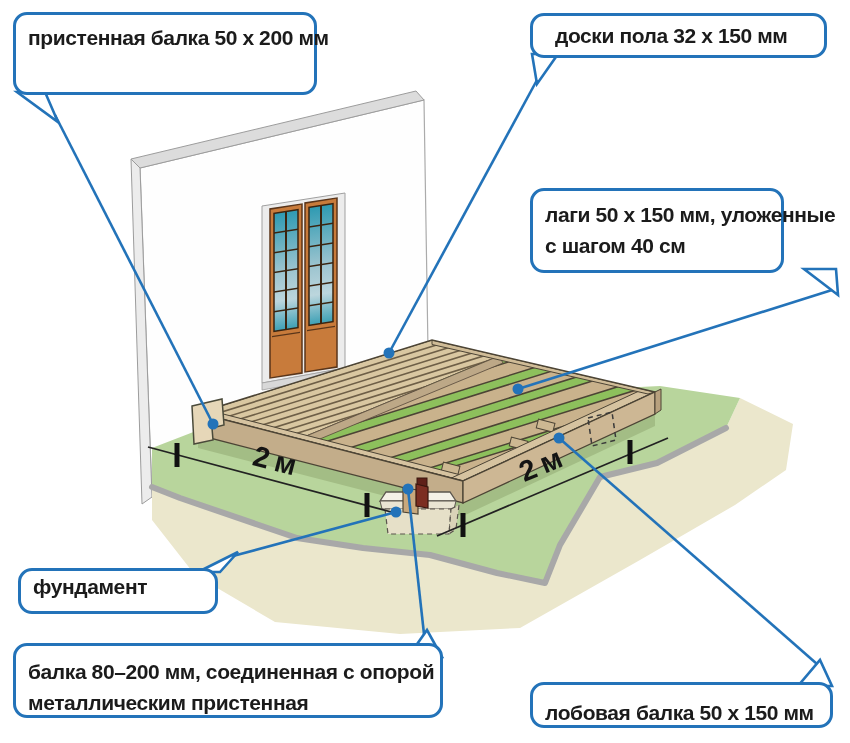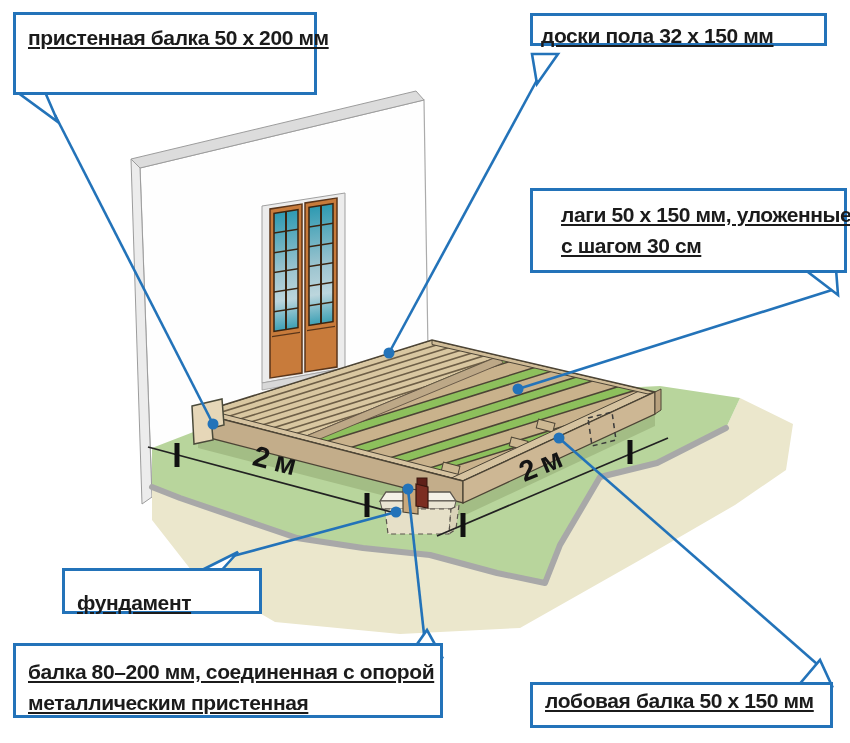--- a/index.html
+++ b/index.html
@@ -1,22 +1,22 @@
 <!DOCTYPE html>
 <html><head>
 <meta charset="utf-8">
 <style>
   html,body{margin:0;padding:0;background:#fff;}
   .stage{position:relative;width:850px;height:743px;background:#ffffff;overflow:hidden;
          font-family:"Liberation Sans", sans-serif;}
   .stage svg{position:absolute;left:0;top:0;font-family:"Liberation Sans", sans-serif;}
   .callout{position:absolute;box-sizing:border-box;background:#ffffff;
-           border:3px solid #2373b9;border-radius:0;color:#1b1b1b;
+           border:3px solid #2373b9;border-radius:14px;color:#1b1b1b;
            font-weight:bold;font-size:21px;line-height:31px;letter-spacing:-0.4px;
-           white-space:nowrap;text-decoration:underline;}
+           white-space:nowrap;}
   .callout span{display:block;}
   .dim-label{font-size:29px;font-weight:bold;fill:#141414;letter-spacing:-1px;}
 </style>
 </head>
 <body>
 
 <div class="stage">
 
 <svg width="850" height="743" viewBox="0 0 850 743">
   <defs>
@@ -172,35 +172,35 @@
       <circle cx="408" cy="489" r="5.5"></circle>
       <circle cx="559" cy="438" r="5.5"></circle>
     </g>
   </g>
 </svg>
 
 <div class="callout" style="left:13px;top:12px;width:304px;height:83px;padding:7px 12px;">
   <span>пристенная балка 50 х 200 мм</span>
 </div>
 
-<div class="callout" style="left:530px;top:13px;width:297px;height:33px;padding:4px 8px;">
+<div class="callout" style="left:530px;top:13px;width:297px;height:45px;padding:4px 22px;">
   <span>доски пола 32 х 150 мм</span>
 </div>
 
-<div class="callout" style="left:530px;top:188px;width:317px;height:85px;padding:8px 28px;">
+<div class="callout" style="left:530px;top:188px;width:254px;height:85px;padding:8px 12px;">
   <span>лаги 50 х 150 мм, уложенные</span>
-  <span>с шагом 30 см</span>
-</div>
-
-<div class="callout" style="left:18px;top:568px;width:200px;height:46px;padding:16px 12px;margin-left:44px;">
+  <span>с шагом 40 см</span>
+</div>
+
+<div class="callout" style="left:18px;top:568px;width:200px;height:46px;padding:0 12px;">
   <span>фундамент</span>
 </div>
 
 <div class="callout" style="left:13px;top:643px;width:430px;height:75px;padding:10px 12px;">
   <span>балка 80–200 мм, соединенная с опорой</span>
   <span>металлическим пристенная</span>
 </div>
 
-<div class="callout" style="left:530px;top:682px;width:303px;height:46px;padding:0 12px;">
+<div class="callout" style="left:530px;top:682px;width:303px;height:46px;padding:12px 12px;">
   <span>лобовая балка 50 х 150 мм</span>
 </div>
 
 </div>
 
 </body></html>

